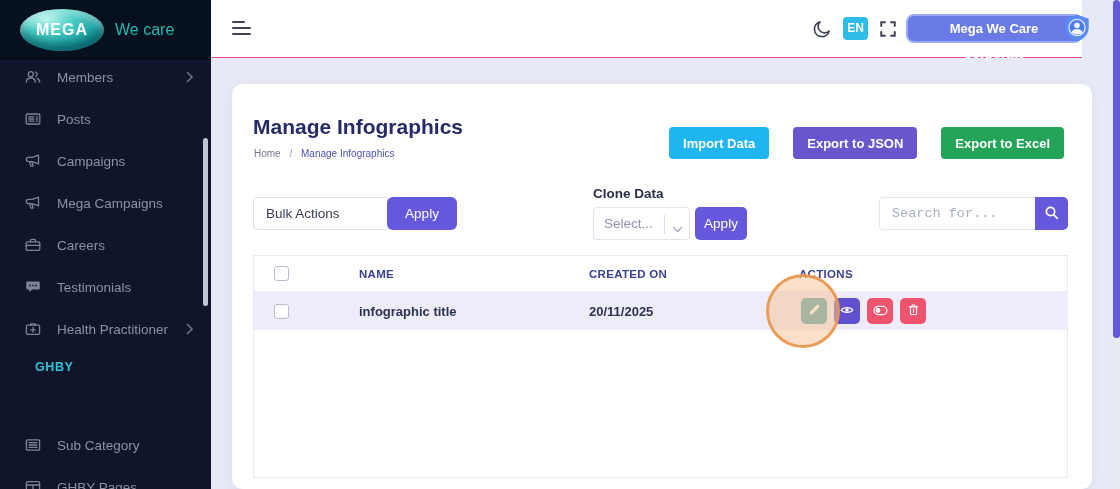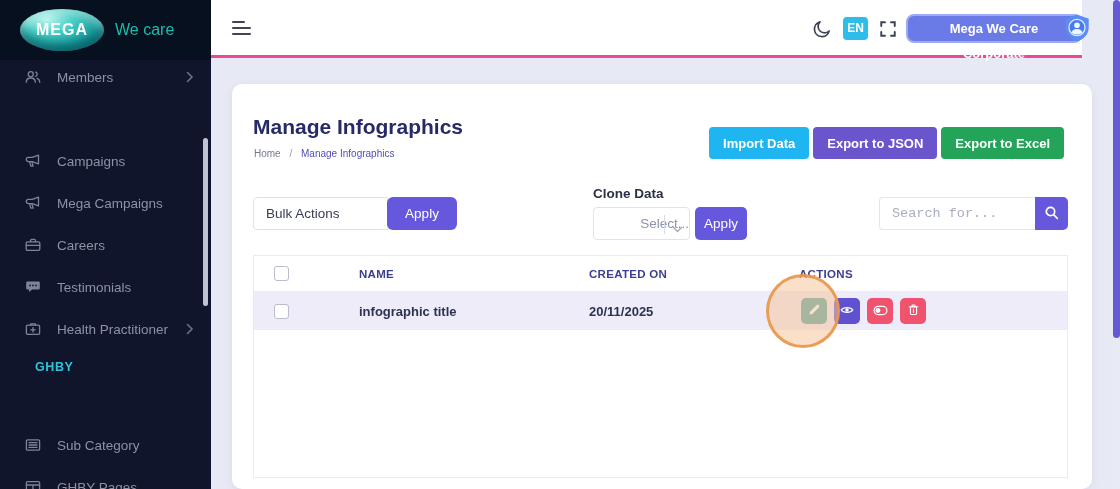--- a/index.html
+++ b/index.html
@@ -18,21 +18,21 @@
   .nav-item { position:absolute; left:0; width:211px; height:42px; cursor:pointer; color:#8d91a6; font-size:13.5px; }
   .nav-item .nav-icon { position:absolute; left:24px; top:12px; width:18px; height:18px; }
   .nav-item .nav-label { position:absolute; left:57px; top:50%; transform:translateY(-50%); white-space:nowrap;text-align:right; }
   .nav-item .nav-chevron { position:absolute; right:17px; top:15px; }
   .nav-icon svg, .nav-chevron svg { display:block; }
   .nav-stroke { stroke:#7f8398; stroke-width:1.3; fill:none; stroke-linecap:round; stroke-linejoin:round; }
   .section-label { position:absolute; left:35px; top:360px; color:#2fc3d8; font-weight:bold; font-size:12.5px; letter-spacing:.6px; }
   .sidebar-scroll-thumb { position:absolute; left:203px; top:138px; width:5px; height:168px; background:rgba(223,227,238,.85); border-radius:3px; }
 
   
-  .topbar { position:absolute; left:211px; top:0; width:871px; height:58px; background:#fff; border-bottom:3px solid #ec4899; z-index:2; }
+  .topbar { position:absolute; left:211px; top:0; width:871px; height:58px; background:#fff; border-bottom:1px solid #ec4899; z-index:2; }
   .hamburger { position:absolute; left:21px; top:21px; width:20px; cursor:pointer; }
   .hamburger i { display:block; height:2px; background:#3f4456; border-radius:1px; margin-bottom:4px; }
   .hamburger i:nth-child(1){ width:13px; }
   .hamburger i:nth-child(2){ width:19px; }
   .hamburger i:nth-child(3){ width:19px; margin-bottom:0; }
   .moon-btn { position:absolute; left:602px; top:19px; width:20px; height:20px; cursor:pointer; }
   .lang-badge { position:absolute; left:632px; top:17px; width:25px; height:23px; background:#2ebde9; border-radius:4px; color:#fff; font-size:12px; font-weight:bold; text-align:center; line-height:23px; cursor:pointer; }
   .fullscreen-btn { position:absolute; left:668px; top:20px; width:18px; height:18px; cursor:pointer; }
   .account-btn { position:absolute; left:695px; top:14px; height:29px; background:#6a7ae6; border:2px solid #9dabf3; border-radius:8px; color:#fff; font-size:13px; font-weight:bold; padding:0 12px; line-height:25px; cursor:pointer; font-family:inherit; }
   .avatar { position:absolute; left:851px; top:13px; width:30px; height:30px; cursor:pointer; }
@@ -40,35 +40,35 @@
   
   .main-bg { position:absolute; left:211px; top:58px; width:909px; height:431px; background:#e7eaf4; }
   .card { position:absolute; left:232px; top:84px; width:860px; height:405px; background:#fff; border-radius:10px; box-shadow:0 2px 8px rgba(60,70,130,.08); z-index:2; }
 
   .page-title { position:absolute; left:21px; top:31px; font-size:21px; font-weight:bold; color:#262a66; }
   .breadcrumb { position:absolute; left:22px; top:64px; font-size:10px; color:#74788d; }
   .breadcrumb .bc-home { color:#74788d; text-decoration:none; cursor:pointer; }
   .breadcrumb .bc-sep { margin:0 6px; color:#9a9db0; }
   .breadcrumb .bc-current { color:#4d51b5; }
 
-  .toolbar { position:absolute; right:28px; top:43px; display:flex; gap:4px; }
+  .toolbar { position:absolute; right:28px; top:43px; display:flex; gap:24px; }
   .btn { height:32px; border:none; border-radius:4px; color:#fff; font-size:13px; font-weight:bold; padding:0 14px; cursor:pointer; font-family:inherit; white-space:nowrap; }
   .btn-import { background:#1fb5f0; }
   .btn-add    { background:#23a459; }
   .btn-json   { background:#6a55cd; }
   .btn-excel  { background:#23a459; }
 
   .bulk-group { position:absolute; left:21px; top:113px; display:flex; }
   .bulk-select { width:135px; height:33px; background:#fff; border:1px solid #dfe2ec; border-radius:4px 0 0 4px; font-size:13.5px; color:#383c52; display:flex; align-items:center; padding-left:12px; cursor:pointer; }
   .bulk-apply { width:70px; height:33px; margin-left:-1px; background:#6658dd; border:none; border-radius:6px; color:#fff; font-size:13.5px; cursor:pointer; font-family:inherit; }
 
   .clone-group { position:absolute; left:361px; top:102px; }
   .clone-label { font-size:13.5px; font-weight:bold; color:#2c3046; }
   .clone-row { margin-top:6px; display:flex; }
-  .clone-select { position:relative; width:97px; height:33px; background:#fff; border:1px solid #e0e3ee; border-radius:4px; color:#8d93a8; font-size:13.5px; display:flex; align-items:center; padding-left:10px; cursor:pointer;justify-content:flex-end; }
+  .clone-select { position:relative; width:97px; height:33px; background:#fff; border:1px solid #e0e3ee; border-radius:4px; color:#8d93a8; font-size:13.5px; display:flex; align-items:center; padding-left:10px; cursor:pointer; }
   .clone-select .sel-divider { position:absolute; right:24px; top:7px; height:19px; border-left:1px solid #d9dce8; }
   .clone-select .sel-chevron { position:absolute; right:6px; top:13px; }
   .clone-apply { width:52px; height:33px; margin-left:5px; background:#6658dd; border:none; border-radius:5px; color:#fff; font-size:13.5px; cursor:pointer; font-family:inherit; }
 
   .search-group { position:absolute; right:24px; top:113px; display:flex; }
   .search-input { width:156px; height:33px; border:1px solid #e4e6f0; border-right:none; border-radius:4px 0 0 4px; padding:12px 12px; font-size:13.5px; color:#0369a1; outline:none; font-family:Liberation Mono, monospace; }
   .search-input::placeholder { color:#a8adc0; }
   .search-btn { width:33px; height:33px; background:#6658dd; border:none; border-radius:0 5px 5px 0; display:flex; align-items:center; justify-content:center; cursor:pointer; }
 
   
@@ -121,20 +121,31 @@
           </svg>
       </span>
       <span class="nav-label">Members</span>
       <span class="nav-chevron">
         <svg width="8" height="12" viewBox="0 0 8 12">
             <path d="M1.5 1.5 L6 6 L1.5 10.5" stroke="#6d7187" stroke-width="1.6" fill="none" stroke-linecap="round"></path>
           </svg>
       </span>
     </div>
 
+    <div class="nav-item" style="top:98px">
+      <span class="nav-icon">
+        <svg width="18" height="18" viewBox="0 0 18 18">
+            <g class="nav-stroke">
+          <rect x="2.2" y="4" width="13.6" height="10" rx="1.2"></rect>
+          <path d="M4.8 6.8h5M4.8 9h5M4.8 11.2h5M12.3 6.8h1.2M12.3 9h1.2M12.3 11.2h1.2"></path>
+        </g>
+          </svg>
+      </span>
+      <span class="nav-label">Posts</span>
+    </div>
 
     <div class="nav-item" style="top:140px">
       <span class="nav-icon">
         <svg width="18" height="18" viewBox="0 0 18 18">
             <g class="nav-stroke">
           <path d="M14.5 3.2v8.6L8.2 9.6H4.4a2.1 2.1 0 0 1 0-4.2h3.8z"></path>
           <path d="M5.6 9.8l1.2 4.4h2.3l-1.2-4.4"></path>
         </g>
           </svg>
       </span>

